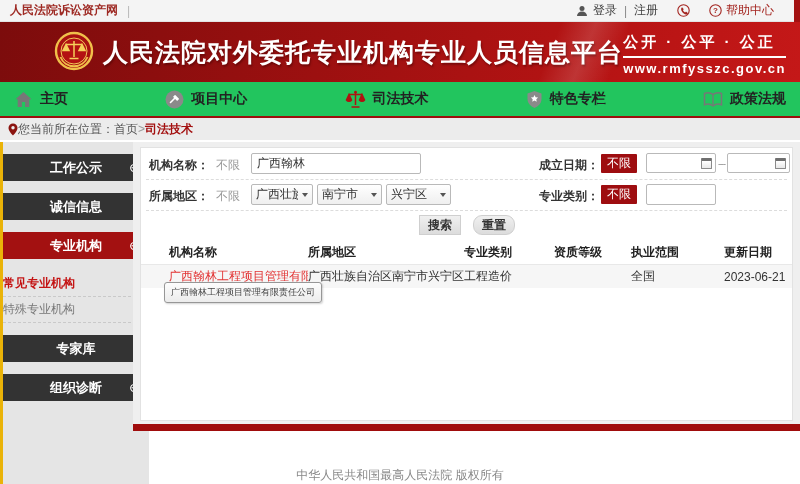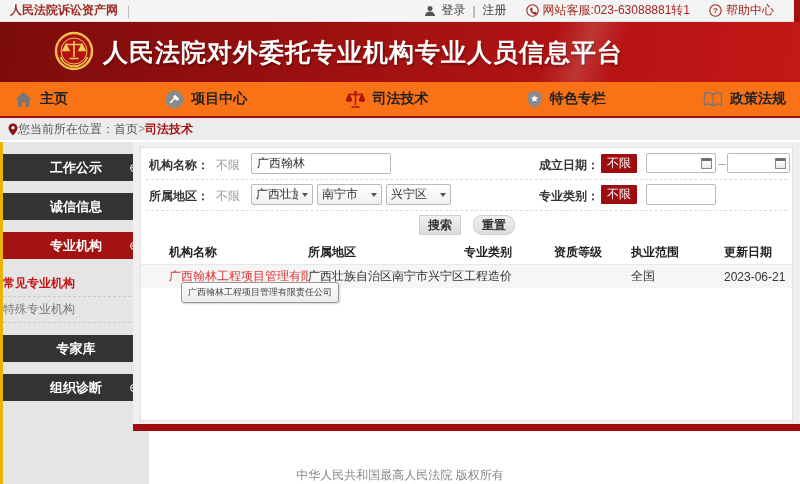--- a/index.html
+++ b/index.html
@@ -21,21 +21,21 @@
   
   .banner { height:60px; background:linear-gradient(100deg,#7c0c0c 0%,#9c1010 40%,#b81414 78%,#c41818 100%); position:relative; display:flex; align-items:center; overflow:hidden; }
   .banner::after { content:""; position:absolute; left:545px; top:-24px; width:70px; height:130px; background:linear-gradient(to right,rgba(255,255,255,0),rgba(255,255,255,.14),rgba(255,255,255,0)); transform:skewX(-22deg); }
   .emblem { margin-left:54px; flex:0 0 auto; }
   .banner-title { color:#fff; font-size:25px; font-weight:bold; letter-spacing:1px; margin-left:9px; text-shadow:1px 2px 2px rgba(60,0,0,.45); white-space:nowrap; }
   .banner-right { position:absolute; right:14px; top:11px; color:#fff; }
   .slogan { font-size:15px; font-weight:bold; letter-spacing:3px; padding-bottom:4px; border-bottom:2px solid #fff; white-space:nowrap; }
   .website { font-size:13px; font-weight:bold; letter-spacing:1.5px; margin-top:3px; }
 
   
-  .nav { height:36px; background:#f97316; border-bottom:2px solid #9e0e0e; display:flex; align-items:center; justify-content:space-between; padding:0 14px; }
+  .nav { height:36px; background:#22c55e; border-bottom:2px solid #9e0e0e; display:flex; align-items:center; justify-content:space-between; padding:0 14px; }
   .nav-item { display:flex; align-items:center; gap:7px; font-size:14px; font-weight:bold; color:#222; cursor:pointer; white-space:nowrap; }
 
   
   .breadcrumb { height:22px; background:#ececec; display:flex; align-items:center; padding:0 8px; font-size:12px; color:#555; gap:0; }
   .bc-home { color:#555; cursor:pointer; }
   .bc-sep { color:#999; }
   .bc-current { color:#a31111; font-weight:bold; }
 
   
   .main { position:absolute; top:142px; left:0; width:800px; bottom:0; background:#fff; }
@@ -51,21 +51,21 @@
   .panel { position:absolute; left:7px; top:5px; right:7px; height:274px; background:#fff; border:1px solid #e2e2e2; padding-top:3px; }
   .redbar { position:absolute; left:0; top:282px; right:0; height:7px; background:#a00c0c; }
   .footer-text { position:absolute; left:0; right:0; top:325px; text-align:center; font-size:12px; color:#888; }
 
   
   .frow { position:relative; height:26px; }
   .flabel { position:absolute; left:8px; top:6px; font-size:12px; font-weight:bold; color:#333; }
   .fnolimit-text { position:absolute; left:75px; top:6px; font-size:12px; color:#999; }
   .flabel2 { position:absolute; left:398px; top:6px; font-size:12px; font-weight:bold; color:#333; }
   .nolimit-btn { position:absolute; left:460px; top:3px; width:36px; height:19px; background:#9e0d10; color:#fff; font-size:12px; line-height:19px; text-align:center; border-radius:1px; cursor:pointer; }
-  .tinput { position:absolute; left:110px; top:2px; width:140px; height:21px; border:1px solid #b9b9b9; border-radius:2px; font-size:12px; color:#333; padding:0 5px; font-family:inherit; }
+  .tinput { position:absolute; left:110px; top:2px; width:170px; height:21px; border:1px solid #b9b9b9; border-radius:2px; font-size:12px; color:#333; padding:0 5px; font-family:inherit; }
   .dgroup { position:absolute; left:505px; top:2px; display:flex; align-items:center; }
   .dinput { width:70px; height:20px; border:1px solid #b9b9b9; border-radius:2px; background:#fff; display:flex; align-items:center; justify-content:flex-end; padding-right:3px; cursor:text; }
   .dinput.small { width:63px; }
   .cal { width:11px; height:11px; border:1px solid #8a8a8a; border-top:3px solid #6f6f6f; background:linear-gradient(#fff,#e8e8e8); border-radius:1px; }
   .ddash { font-size:10px; color:#999; margin:0 2px; letter-spacing:-1px; }
   .cinput { position:absolute; left:505px; top:2px; width:70px; height:21px; border:1px solid #b9b9b9; border-radius:2px; font-size:12px; padding:0 4px; font-family:inherit; }
   .selgroup { position:absolute; left:110px; top:2px; display:flex; gap:4px; }
   .sel { height:21px; border:1px solid #b9b9b9; border-radius:2px; background:linear-gradient(#fff,#efefef); display:flex; align-items:center; justify-content:space-between; padding:0 4px; font-size:12px; color:#333; cursor:pointer; }
   .sel .txt { overflow:hidden; white-space:nowrap; }
   .caret { width:0; height:0; border-left:3.5px solid transparent; border-right:3.5px solid transparent; border-top:4.5px solid #555; margin-left:4px; flex:0 0 auto; }
@@ -75,21 +75,21 @@
   .btnrow { position:relative; height:23px; }
   .btn { position:absolute; top:2px; width:42px; height:20px; background:linear-gradient(#f0f0f0,#dcdcdc); border:1px solid #cfcfcf; font-size:12px; font-weight:bold; color:#333; text-align:center; line-height:18px; cursor:pointer; }
   .btn.search { left:278px; }
   .btn.reset { left:332px;border-radius:9px; }
 
   
   .thead { display:grid; grid-template-columns:139px 156px 90px 77px 93px 1fr; padding-left:28px; height:25px; align-items:center; font-size:12px; font-weight:bold; color:#222; border-bottom:1px solid #e8e8e8; margin-top:4px; }
   .trow { display:grid; grid-template-columns:139px 156px 90px 77px 93px 1fr; padding-left:28px; height:23px; align-items:center; font-size:12px; color:#333; background:#f6f6f6; }
   .trow .link { color:#e23333; cursor:pointer; white-space:nowrap; overflow:hidden; }
 
-  .tooltip { position:absolute; left:23px; top:134px; background:linear-gradient(#fdfdfd,#ececec); border:1px solid #979797; border-radius:3px; padding:3px 6px; font-size:9px; color:#444; box-shadow:1px 1px 2px rgba(0,0,0,.18); white-space:nowrap;margin-left:17px; }
+  .tooltip { position:absolute; left:23px; top:134px; background:linear-gradient(#fdfdfd,#ececec); border:1px solid #979797; border-radius:3px; padding:3px 6px; font-size:9px; color:#444; box-shadow:1px 1px 2px rgba(0,0,0,.18); white-space:nowrap; }
 
   svg { display:block; }
 </style>
 </head>
 <body>
 
 <div class="page">
 
   <div class="topbar">
     <span class="site">人民法院诉讼资产网</span>
@@ -104,21 +104,20 @@
       <span class="t-link">登录</span>
       <span class="t-sep">|</span>
       <span class="t-link">注册</span>
       <span class="t-group">
         <span>
           <svg width="13" height="13" viewBox="0 0 13 13">
               <circle cx="6.5" cy="6.5" r="5.7" fill="none" stroke="#a3241f" stroke-width="1.1"></circle>
               <path d="M4.4 3.9 c.5-.5 1-.4 1.3 0 l.7.9 c.3.4.2.8-.1 1.1 l-.4.4 c.5 1 1.2 1.7 2.2 2.2 l.4-.4 c.3-.3.7-.4 1.1-.1 l.9.7 c.4.3.5.8 0 1.3 c-.6.6-1.6.7-2.6.2 C6.3 9.6 5.1 8.4 4.5 6.8 c-.5-1-.4-2.2-.1-2.9 z" fill="#a3241f"></path>
             </svg>
         </span>
-        <span class="t-red">网站客服:023-63088881转1</span>
       </span>
       <span class="t-group">
         <span>
           <svg width="13" height="13" viewBox="0 0 13 13">
               <circle cx="6.5" cy="6.5" r="5.7" fill="none" stroke="#a3241f" stroke-width="1.1"></circle>
               <text x="6.5" y="9.3" font-size="8" font-weight="bold" fill="#a3241f" text-anchor="middle" font-family="Liberation Sans,sans-serif">?</text>
             </svg>
         </span>
         <span class="t-red">帮助中心</span>
       </span>
@@ -135,20 +134,24 @@
           <path d="M20 10 v16"></path>
             <path d="M12 13.5 h16"></path>
           <path d="M12 13.5 l-3 6 h6 z" fill="#f5cf5a"></path>
           <path d="M28 13.5 l-3 6 h6 z" fill="#f5cf5a"></path>
           <path d="M15.5 27.5 h9"></path>
         </g>
         <path d="M6.5 26 a14.5 14.5 0 0 0 27 0" stroke="#f0c04a" stroke-width="2" fill="none"></path>
       </svg>
     </span>
     <span class="banner-title">人民法院对外委托专业机构专业人员信息平台</span>
+    <div class="banner-right">
+      <div class="slogan">公开 · 公平 · 公正</div>
+      <div class="website">www.rmfysszc.gov.cn</div>
+    </div>
   </div>
 
   <div class="nav">
     <div class="nav-item">
       <span>
         <svg width="19" height="17" viewBox="0 0 18 17">
             <path d="M9 1 L17 8.2 H14.8 V16 H10.6 V11 H7.4 V16 H3.2 V8.2 H1 Z" fill="#777"></path>
           </svg>
       </span>
       <span>主页</span>

